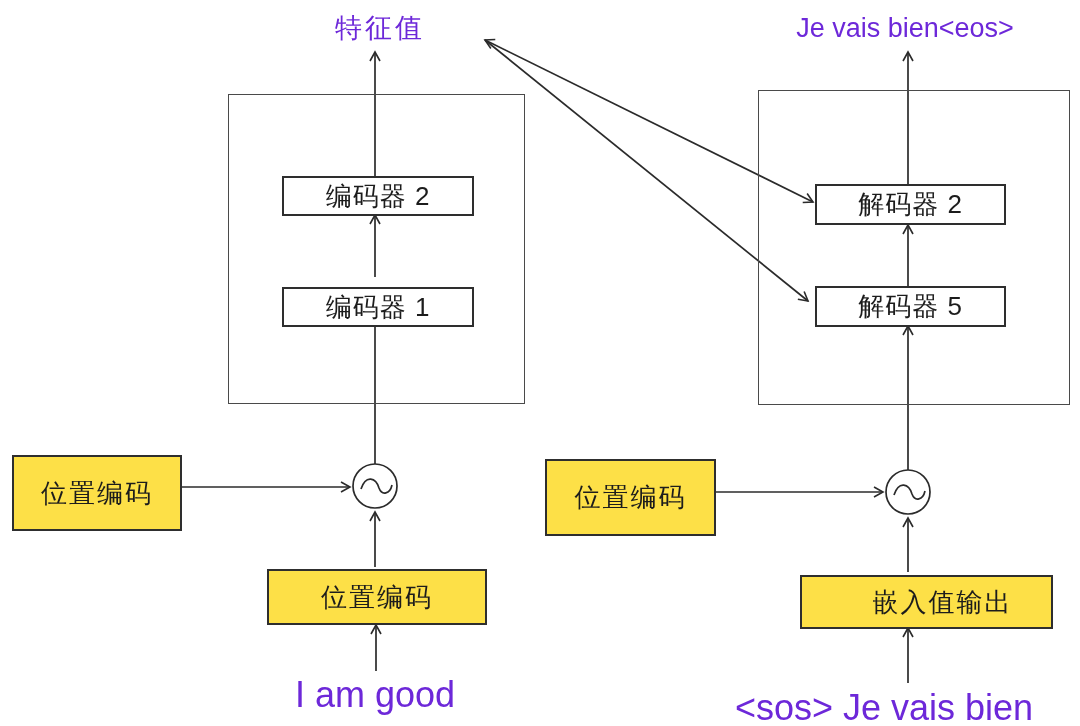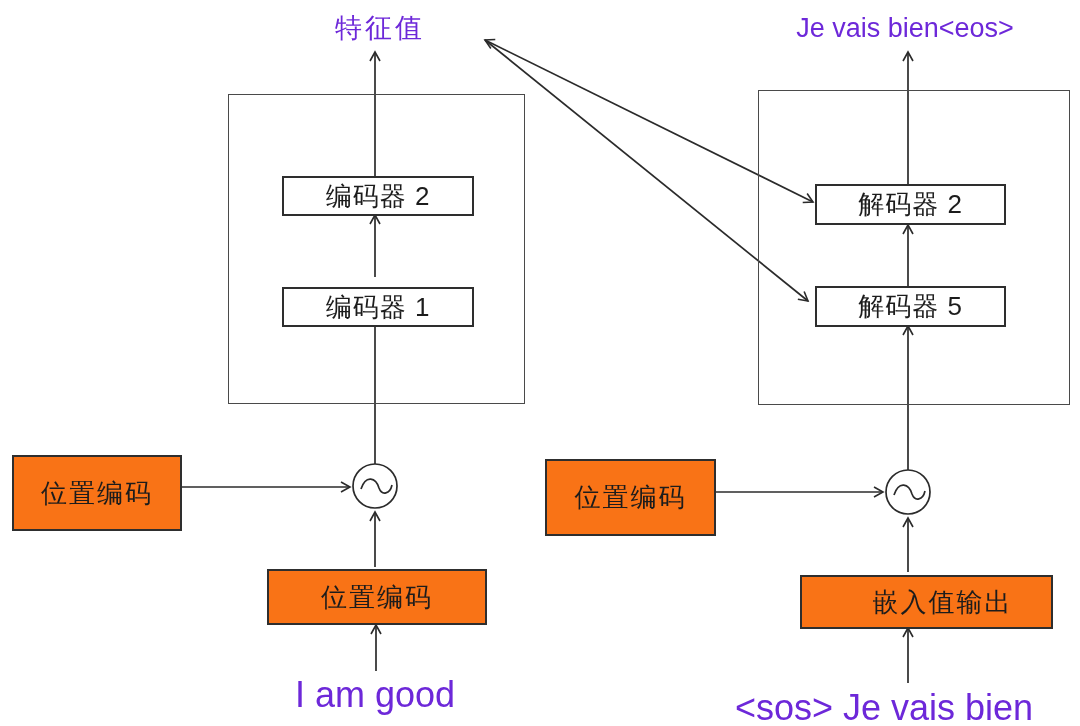--- a/index.html
+++ b/index.html
@@ -29,21 +29,21 @@
     display: flex;
     align-items: center;
     justify-content: center;
     font-size: 26px;
     letter-spacing: 1px;
     color: #1c1c1c;
   }
   .side-box {
     position: absolute;
     border: 2px solid #2e2e2e;
-    background: #f97316;
+    background: #fde047;
     display: flex;
     align-items: center;
     justify-content: center;
     font-size: 26px;
     letter-spacing: 2px;
     color: #1c1c1c;
   }
   .free-label {
     position: absolute;
     white-space: nowrap;

